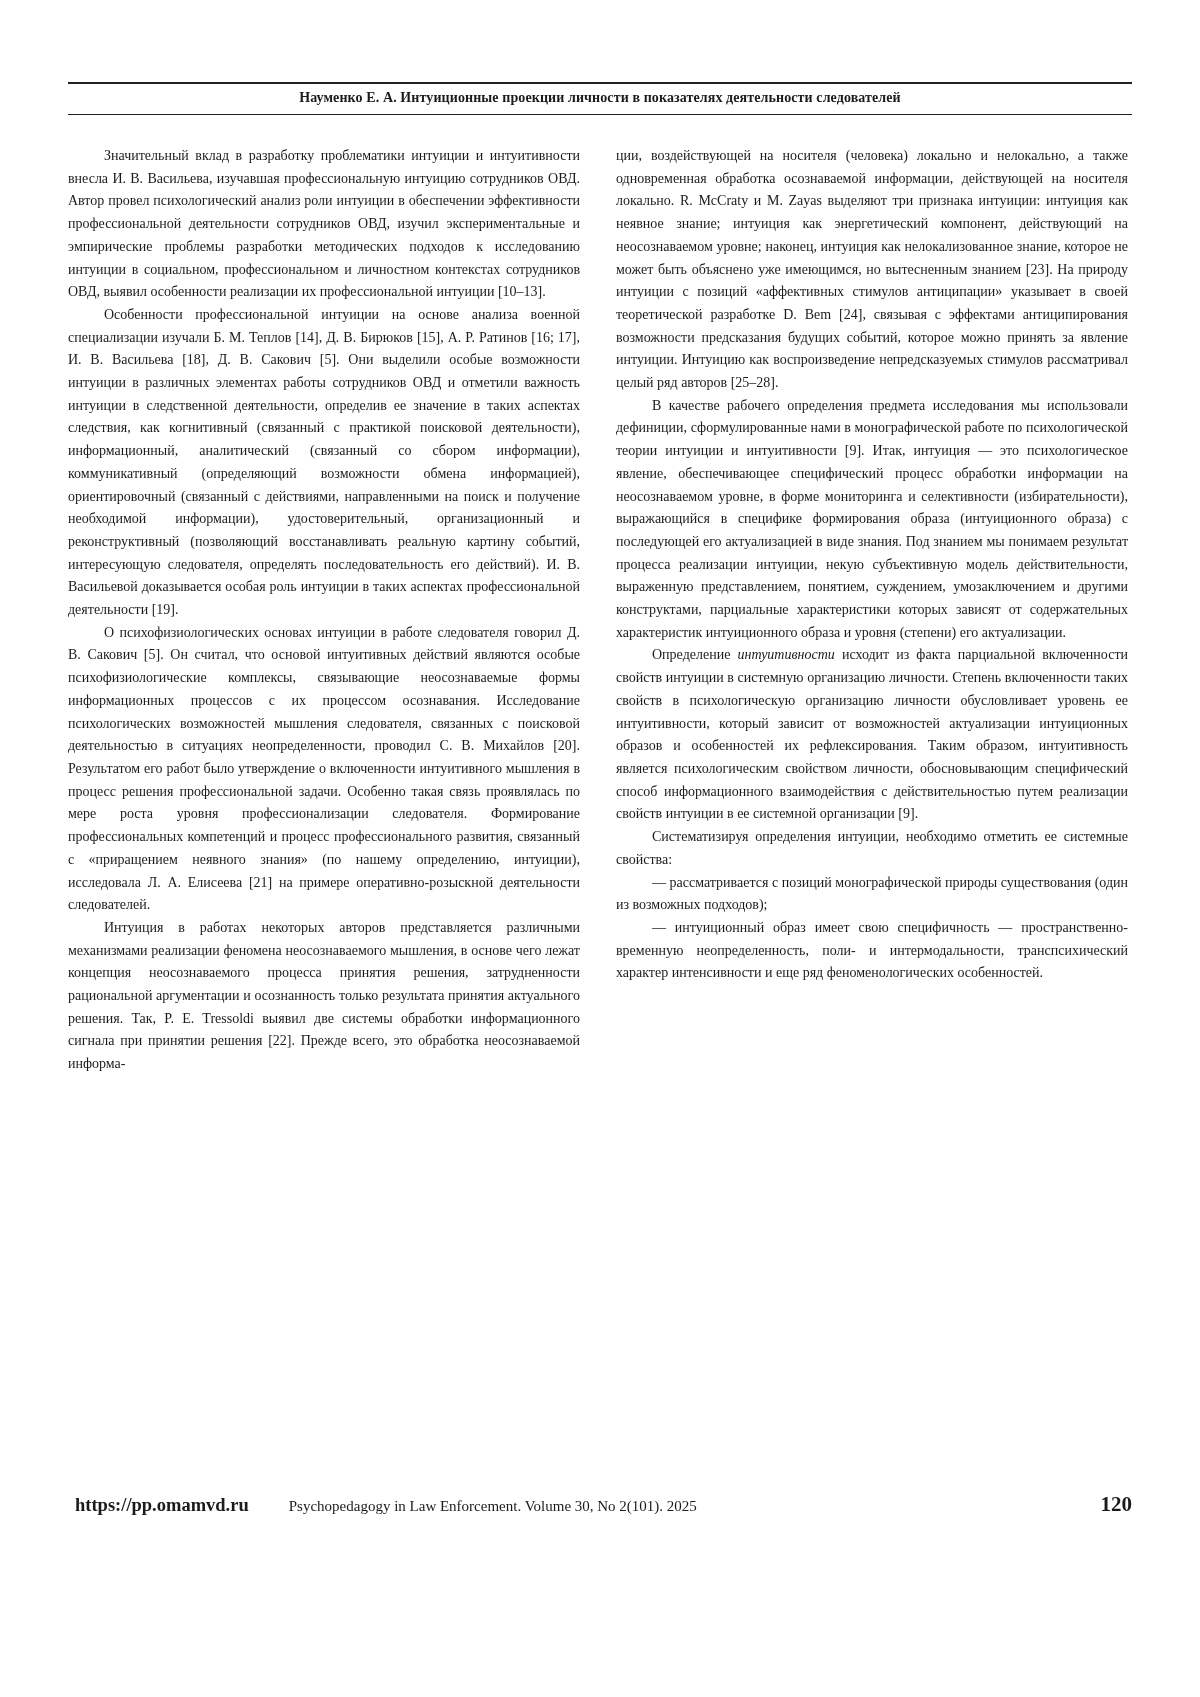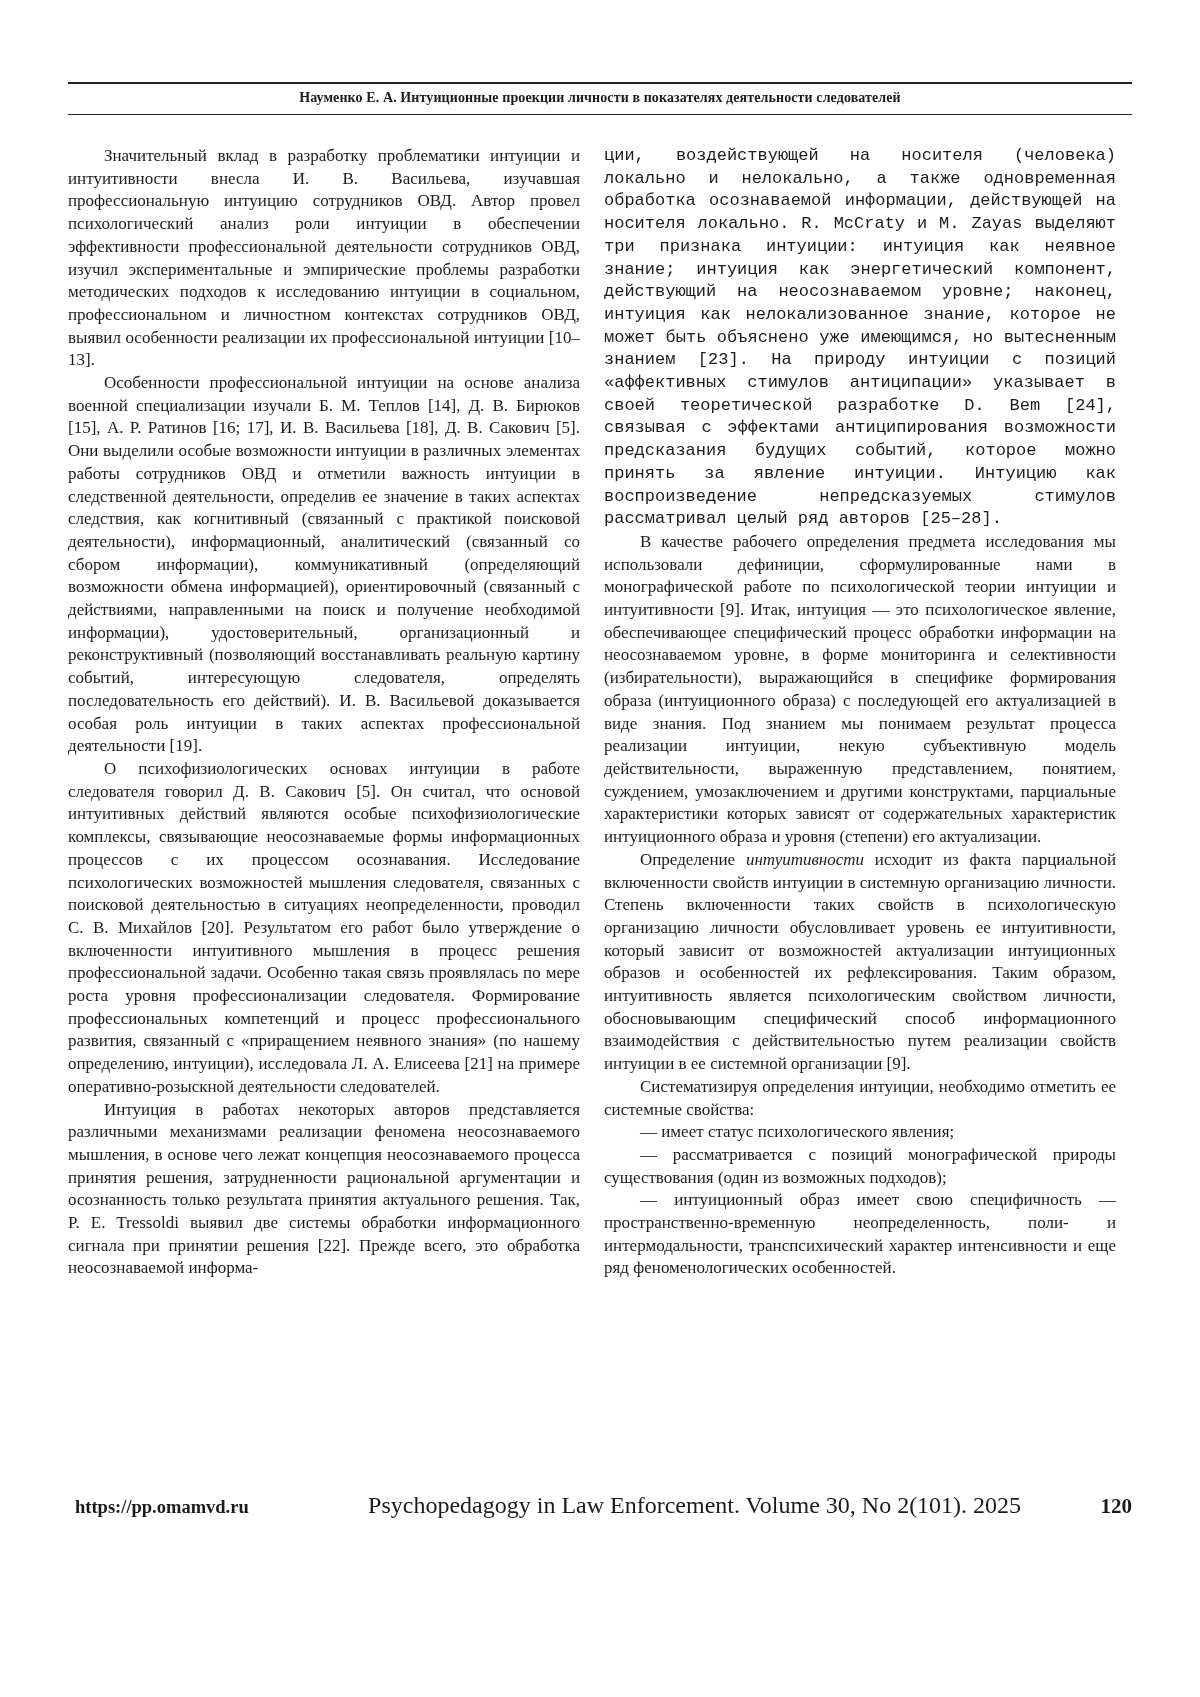--- a/index.html
+++ b/index.html
@@ -33,58 +33,58 @@
   .head-text {
     font-weight: bold;
     font-size: 14px;
     text-align: center;
     padding: 6px 4px 8px 4px;
     letter-spacing: 0.1px;
   }
   
   .columns {
     display: flex;
-    gap: 24px;
+    gap: 36px;
     margin-top: 30px;
     text-align: justify;
-    font-size: 17px;
+    font-size: 14px;
     line-height: 22.7px;
     hyphens: auto;
     -webkit-hyphens: auto;
   }
   .col {
     width: 512px;
     flex: 0 0 512px;
   }
   p {
     margin: 0;
     padding: 0;
   }
   p.indent { text-indent: 36px; }
-  p.no-indent { text-indent: 0; font-family: Liberation Mono, monospace; }
+  p.no-indent { text-indent: 0; }
   em { }
   
   .page-footer {
     position: absolute;
     left: 68px;
     right: 68px;
     top: 1492px;
     display: flex;
     align-items: baseline;
   }
   .footer-url {
     font-weight: bold;
     font-size: 18.5px;
     white-space: nowrap;
     margin-left: 7px;
   }
   .footer-journal {
     flex: 1;
-    text-align: center;
-    font-size: 24px;
+    text-align: left;
+    font-size: 15px;
     white-space: nowrap;
     padding-left: 40px;
   }
   .footer-page {
     font-weight: bold;
     font-size: 21px;
     white-space: nowrap;
   }
 </style>
 </head>
@@ -105,21 +105,20 @@
       <p class="indent">Особенности профессиональной интуиции на основе анализа военной специализации изучали Б. М. Теплов [14], Д. В. Бирюков [15], А. Р. Ратинов [16; 17], И. В. Васильева [18], Д. В. Сакович [5]. Они выделили особые возможности интуиции в различных элементах работы сотрудников ОВД и отметили важность интуиции в следственной деятельности, определив ее значение в таких аспектах следствия, как когнитивный (связанный с практикой поисковой деятельности), информационный, аналитический (связанный со сбором информации), коммуникативный (определяющий возможности обмена информацией), ориентировочный (связанный с действиями, направленными на поиск и получение необходимой информации), удостоверительный, организационный и реконструктивный (позволяющий восстанавливать реальную картину событий, интересующую следователя, определять последовательность его действий). И. В. Васильевой доказывается особая роль интуиции в таких аспектах профессиональной деятельности [19].</p>
       <p class="indent">О психофизиологических основах интуиции в работе следователя говорил Д. В. Сакович [5]. Он считал, что основой интуитивных действий являются особые психофизиологические комплексы, связывающие неосознаваемые формы информационных процессов с их процессом осознавания. Исследование психологических возможностей мышления следователя, связанных с поисковой деятельностью в ситуациях неопределенности, проводил С. В. Михайлов [20]. Результатом его работ было утверждение о включенности интуитивного мышления в процесс решения профессиональной задачи. Особенно такая связь проявлялась по мере роста уровня профессионализации следователя. Формирование профессиональных компетенций и процесс профессионального развития, связанный с «приращением неявного знания» (по нашему определению, интуиции), исследовала Л. А. Елисеева [21] на примере оперативно-розыскной деятельности следователей.</p>
       <p class="indent">Интуиция в работах некоторых авторов представляется различными механизмами реализации феномена неосознаваемого мышления, в основе чего лежат концепция неосознаваемого процесса принятия решения, затрудненности рациональной аргументации и осознанность только результата принятия актуального решения. Так, P. E. Tressoldi выявил две системы обработки информационного сигнала при принятии решения [22]. Прежде всего, это обработка неосознаваемой информа-</p>
     </section>
 
     <section class="col">
       <p class="no-indent">ции, воздействующей на носителя (человека) локально и нелокально, а также одновременная обработка осознаваемой информации, действующей на носителя локально. R. McCraty и M. Zayas выделяют три признака интуиции: интуиция как неявное знание; интуиция как энергетический компонент, действующий на неосознаваемом уровне; наконец, интуиция как нелокализованное знание, которое не может быть объяснено уже имеющимся, но вытесненным знанием [23]. На природу интуиции с позиций «аффективных стимулов антиципации» указывает в своей теоретической разработке D. Bem [24], связывая с эффектами антиципирования возможности предсказания будущих событий, которое можно принять за явление интуиции. Интуицию как воспроизведение непредсказуемых стимулов рассматривал целый ряд авторов [25–28].</p>
       <p class="indent">В качестве рабочего определения предмета исследования мы использовали дефиниции, сформулированные нами в монографической работе по психологической теории интуиции и интуитивности [9]. Итак, интуиция — это психологическое явление, обеспечивающее специфический процесс обработки информации на неосознаваемом уровне, в форме мониторинга и селективности (избирательности), выражающийся в специфике формирования образа (интуиционного образа) с последующей его актуализацией в виде знания. Под знанием мы понимаем результат процесса реализации интуиции, некую субъективную модель действительности, выраженную представлением, понятием, суждением, умозаключением и другими конструктами, парциальные характеристики которых зависят от содержательных характеристик интуиционного образа и уровня (степени) его актуализации.</p>
       <p class="indent"><span>Определение </span><em>интуитивности</em><span> исходит из факта парциальной включенности свойств интуиции в системную организацию личности. Степень включенности таких свойств в психологическую организацию личности обусловливает уровень ее интуитивности, который зависит от возможностей актуализации интуиционных образов и особенностей их рефлексирования. Таким образом, интуитивность является психологическим свойством личности, обосновывающим специфический способ информационного взаимодействия с действительностью путем реализации свойств интуиции в ее системной организации [9].</span></p>
       <p class="indent">Систематизируя определения интуиции, необходимо отметить ее системные свойства:</p>
-      <p class="indent">— имеет статус психологического явления;</p>
       <p class="indent">— рассматривается с позиций монографической природы существования (один из возможных подходов);</p>
       <p class="indent">— интуиционный образ имеет свою специфичность — пространственно-временную неопределенность, поли- и интермодальности, транспсихический характер интенсивности и еще ряд феноменологических особенностей.</p>
     </section>
 
   </main>
 
   <footer class="page-footer">
     <span class="footer-url">https://pp.omamvd.ru</span>
     <span class="footer-journal">Psychopedagogy in Law Enforcement. Volume 30, No 2(101). 2025</span>
     <span class="footer-page">120</span>

